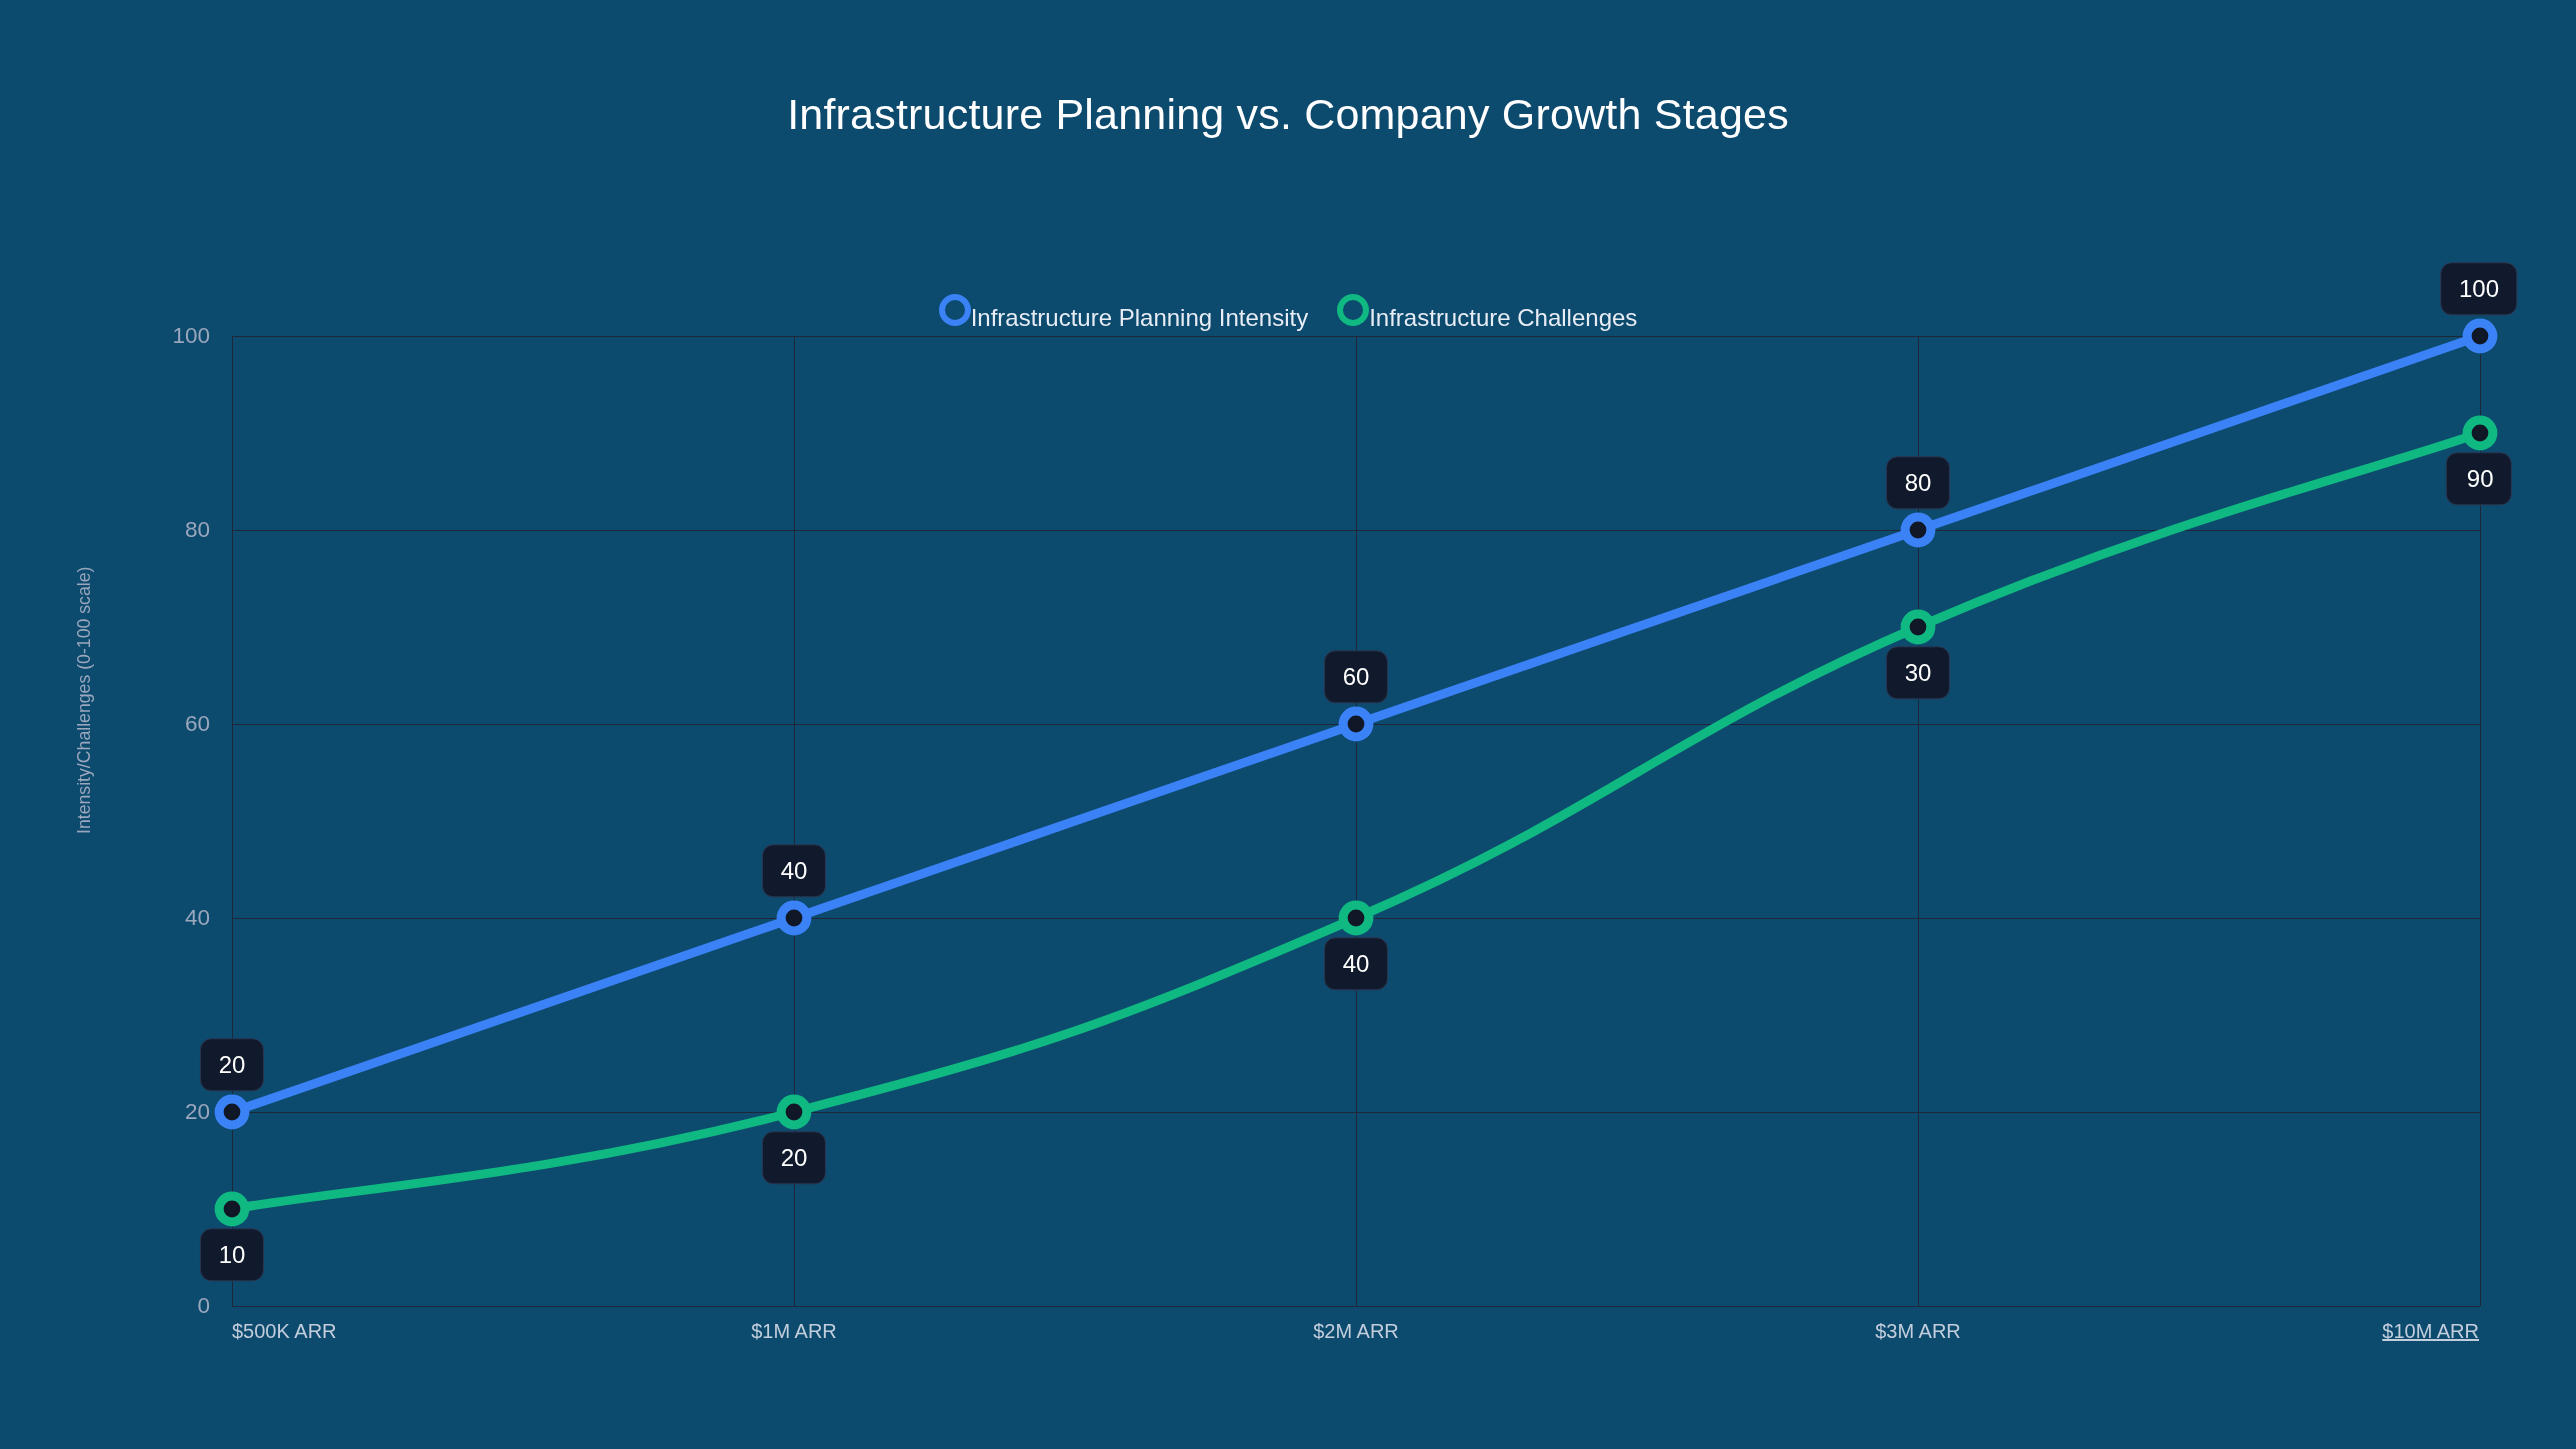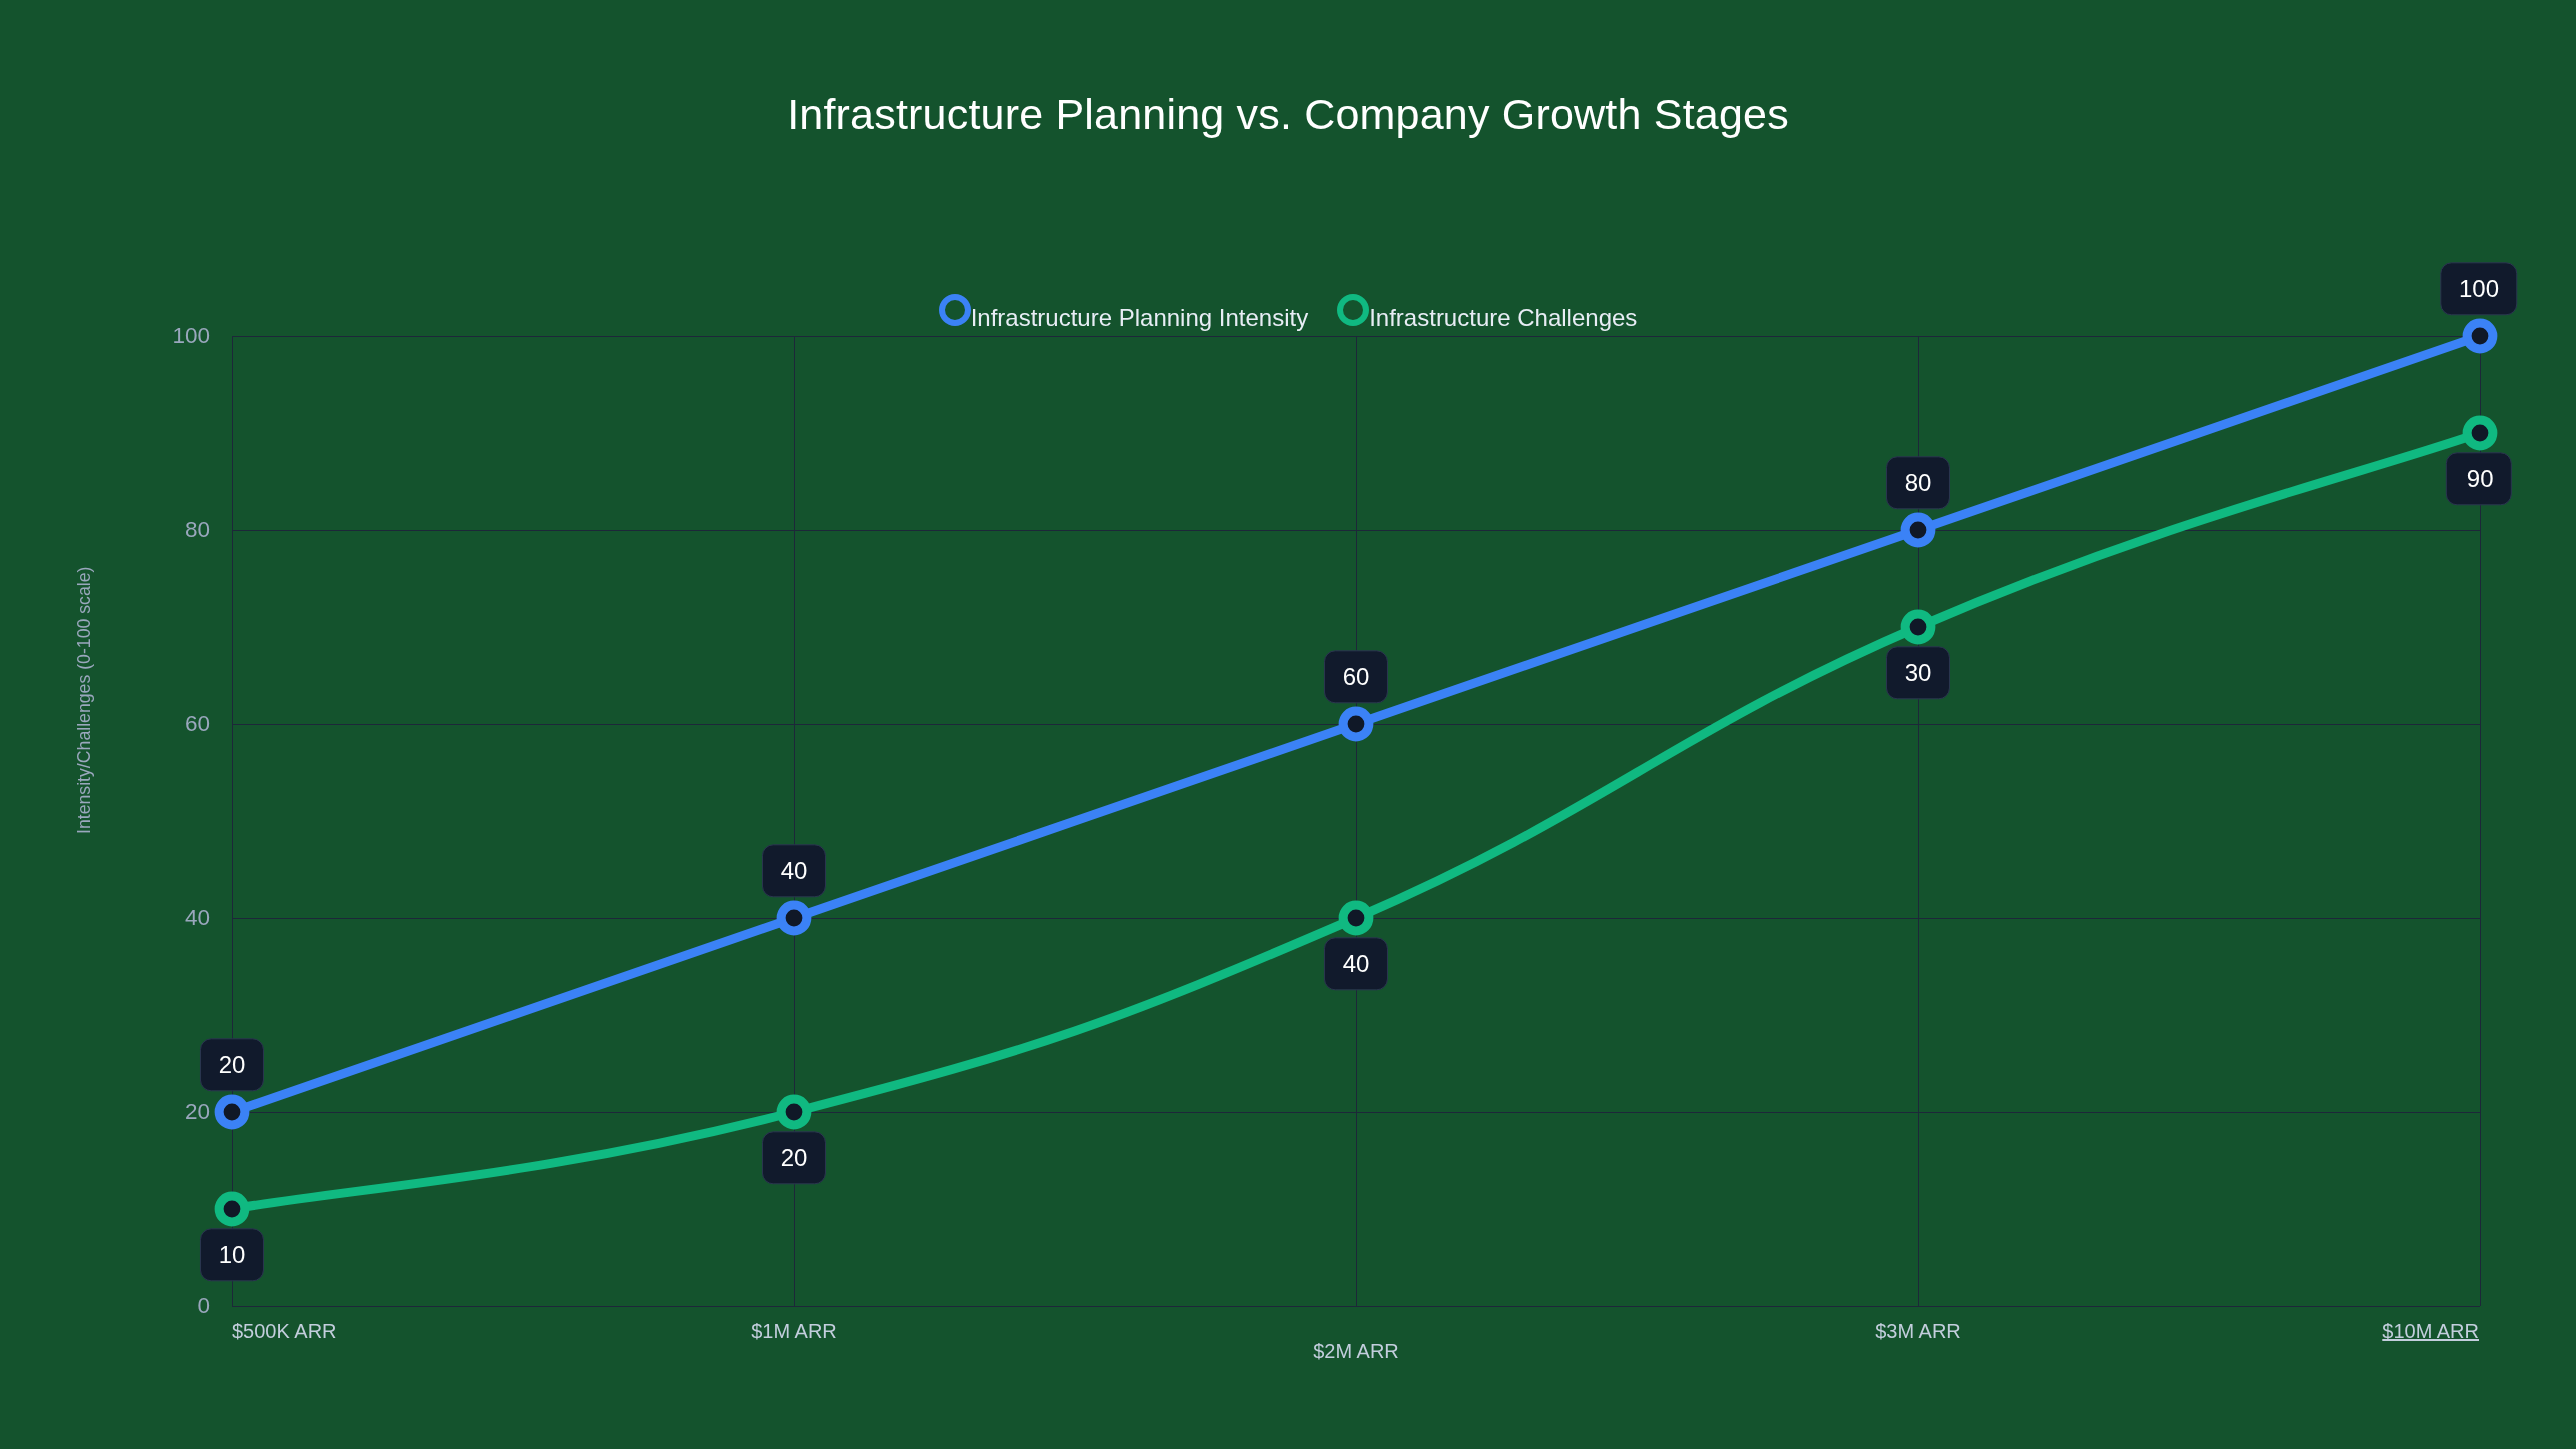--- a/index.html
+++ b/index.html
@@ -11,21 +11,21 @@
     width: 2576px;
     height: 1449px;
     font-family: "Liberation Sans", sans-serif;
     overflow: hidden;
     position: relative;
   }
 
   #chart-root {
     position: absolute;
     inset: 0;
-    background: #14532d;
+    background: #0c4a6e;
   }
 
   
   .chart-title {
     position: absolute;
     top: 90px;
     left: 0;
     width: 100%;
     text-align: center;
     color: #ffffff;
@@ -165,21 +165,21 @@
       <div class="y-tick-wrap" style="top: 1306px;">0</div>
       <div class="y-tick-wrap" style="top: 1112px;">20</div>
       <div class="y-tick-wrap" style="top: 918px;">40</div>
       <div class="y-tick-wrap" style="top: 724px;">60</div>
       <div class="y-tick-wrap" style="top: 530px;">80</div>
       <div class="y-tick-wrap" style="top: 336px;">100</div>
     </div>
   <div id="x-ticks">
       <div class="x-tick-wrap first" style="left: 232px;">$500K ARR</div>
       <div class="x-tick-wrap" style="left: 794px;">$1M ARR</div>
-      <div class="x-tick-wrap" style="left: 1356px; margin-top: 20px;">$2M ARR</div>
+      <div class="x-tick-wrap" style="left: 1356px;">$2M ARR</div>
       <div class="x-tick-wrap" style="left: 1918px;">$3M ARR</div>
       <div class="x-tick-wrap last" style="left: 2479px; text-decoration: underline;">$10M ARR</div>
     </div>
 
   <div class="plot-area">
     <div id="gridlines">
         <div class="gridline-h" style="top: 970px;"></div>
         <div class="gridline-h" style="top: 776px;"></div>
         <div class="gridline-h" style="top: 582px;"></div>
         <div class="gridline-h" style="top: 388px;"></div>

